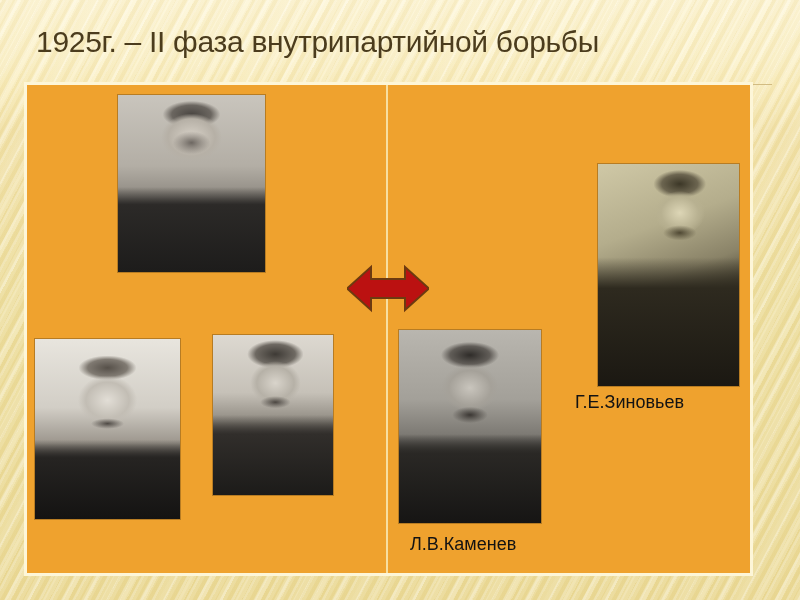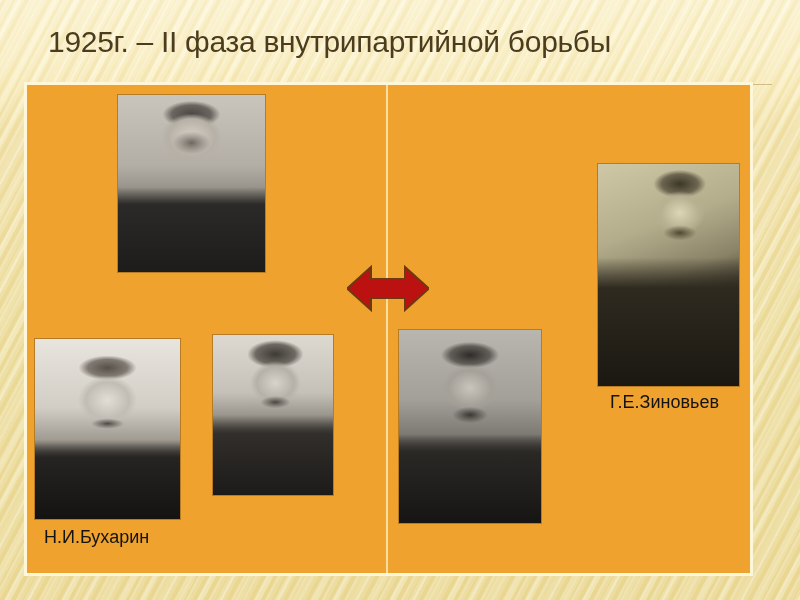--- a/index.html
+++ b/index.html
@@ -58,21 +58,20 @@
   #title {
     position: absolute;
     left: 36px;
     top: 22px;
     width: 730px;
     font-size: 30px;
     line-height: 40px;
     letter-spacing: -0.3px;
     color: #4b3c1d;
     white-space: nowrap;
-    margin-left: 12px;
   }
 
   #title-rule {
     position: absolute;
     left: 28px;
     top: 84px;
     width: 744px;
     height: 1px;
     background: #cbb377;
     opacity: 0.85;
@@ -170,21 +169,21 @@
   #photo-zinoviev {
     left: 571px; top: 79px; width: 141px; height: 222px;
     background-color: #9a9478;
     background-image:
       radial-gradient(ellipse 22px 10px at 58% 31%, #4f4833 0%, rgba(79,72,51,0) 76%),
       radial-gradient(ellipse 30px 26px at 58% 22%, #ddd6b6 0%, #b8b191 62%, rgba(184,177,145,0) 84%),
       radial-gradient(ellipse 30px 16px at 58% 9%, #3c3727 0%, #6c6550 60%, rgba(108,101,80,0) 88%),
       linear-gradient(180deg, rgba(0,0,0,0) 42%, #2e2a1f 56%, #1b1812 100%),
       linear-gradient(160deg, #cfc8a6 0%, #b4ad8c 30%, #8a8368 50%, #403b2c 66%, #211e17 100%);
   }
-  #caption-zinoviev { left: 583px; top: 306px; text-align: center; }
+  #caption-zinoviev { left: 548px; top: 306px; text-align: center; }
 
   
   #arrow {
     position: absolute;
     left: 320px;
     top: 179px;
     width: 82px;
     height: 49px;
   }
   #arrow svg { display: block; width: 82px; height: 49px; }
@@ -201,28 +200,28 @@
 
   <div id="title-rule"></div>
 
   <div id="panel">
 
     <div id="panel-divider"></div>
 
     <div id="photo-stalin" class="photo"></div>
 
     <div id="photo-bukharin" class="photo"></div>
-    <div id="caption-bukharin" class="caption">Н.И.Бухарин</div>
 
     <div id="photo-rykov" class="photo"></div>
 
     <div id="photo-zinoviev" class="photo"></div>
     <div id="caption-zinoviev" class="caption">Г.Е.Зиновьев</div>
 
     <div id="photo-kamenev" class="photo"></div>
+    <div id="caption-kamenev" class="caption">Л.В.Каменев</div>
 
     <div id="arrow">
       <svg viewBox="0 0 82 49" xmlns="http://www.w3.org/2000/svg">
         <polygon points="0,24.5 24,3 24,15 58,15 58,3 82,24.5 58,46 58,34 24,34 24,46" fill="#bb1111" stroke="#6d3a10" stroke-width="2" stroke-linejoin="miter"></polygon>
       </svg>
     </div>
 
   </div>
 </div>
 

